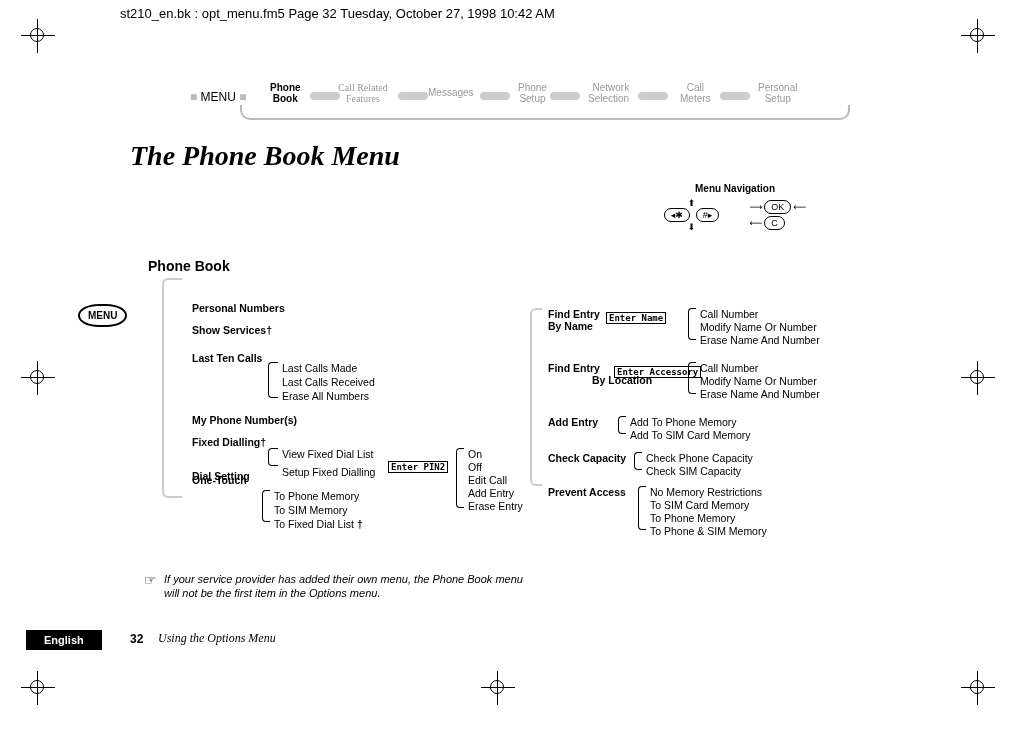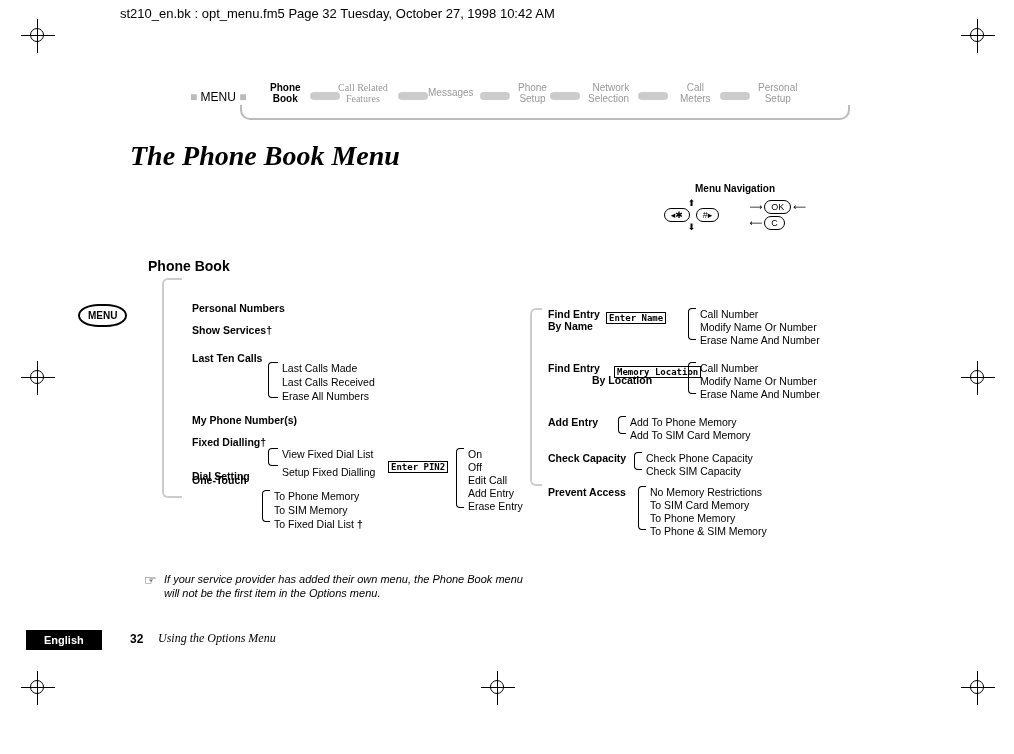--- a/index.html
+++ b/index.html
@@ -178,21 +178,21 @@
   <div class="node bold" style="left:400px; top:50px;">Find Entry</div>
   <div class="node bold" style="left:400px; top:62px;">By Name</div>
   <span class="node input-box" style="left:458px; top:54px;">Enter Name</span>
   <div class="bracket" style="left:540px; top:50px; width:8px; height:32px;"></div>
     <div class="node" style="left:552px; top:50px;">Call Number</div>
     <div class="node" style="left:552px; top:63px;">Modify Name Or Number</div>
     <div class="node" style="left:552px; top:76px;">Erase Name And Number</div>
 
   <div class="node bold" style="left:400px; top:104px;">Find Entry</div>
   <div class="node bold" style="left:400px; top:116px;margin-left:44px;">By Location</div>
-  <span class="node input-box" style="left:466px; top:108px;">Memory Location</span>
+  <span class="node input-box" style="left:466px; top:108px;">Enter Accessory</span>
   <div class="bracket" style="left:540px; top:104px; width:8px; height:32px;"></div>
     <div class="node" style="left:552px; top:104px;">Call Number</div>
     <div class="node" style="left:552px; top:117px;">Modify Name Or Number</div>
     <div class="node" style="left:552px; top:130px;">Erase Name And Number</div>
 
   <div class="node bold" style="left:400px; top:158px;">Add Entry</div>
   <div class="bracket" style="left:470px; top:158px; width:8px; height:18px;"></div>
     <div class="node" style="left:482px; top:158px;">Add To Phone Memory</div>
     <div class="node" style="left:482px; top:171px;">Add To SIM Card Memory</div>
 

